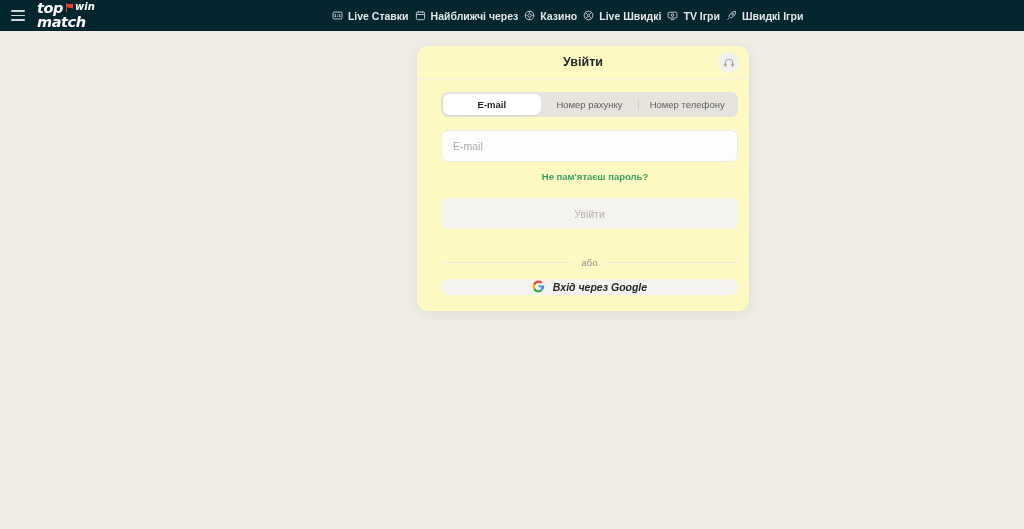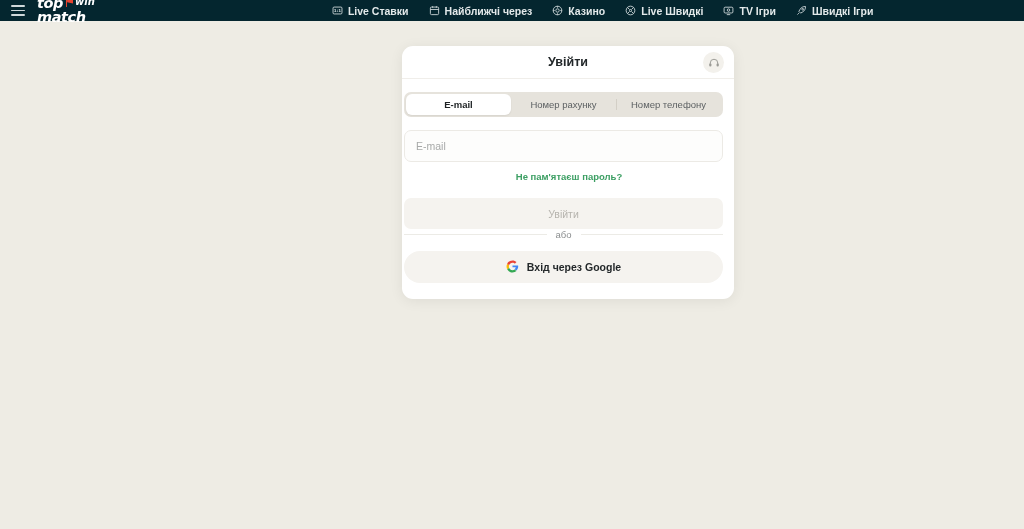--- a/index.html
+++ b/index.html
@@ -6,21 +6,21 @@
   html, body {
     width: 1024px; height: 529px;
     font-family: "Liberation Sans", sans-serif;
     background: #eeece4;
     overflow: hidden;
   }
 
   
   .topbar {
     position: absolute; top: 0; left: 0;
-    width: 1024px; height: 21px;
+    width: 1024px; height: 31px;
     background: #04262f;
     display: flex; align-items: center;
   }
   .burger {
     width: 14px; height: 11px;
     margin-left: 11px; margin-right: 12px;
     display: flex; flex-direction: column; justify-content: space-between;
     cursor: pointer; flex: 0 0 auto;
   }
   .burger span { display: block; height: 1.6px; background: #cfd8da; border-radius: 1px; }
@@ -43,55 +43,55 @@
     content: ""; position: absolute; left: 2px; top: 0.5px;
     width: 6px; height: 5px; background: #e8432e;
     clip-path: polygon(0 0, 100% 0, 100% 100%, 0 75%);
   }
   .logo-win {
     font-family: "DejaVu Sans", sans-serif;
     font-size: 10px; font-weight: bold; font-style: italic;
     color: #ffffff; margin-left: 1px; margin-top: 0px;
   }
 
-  .nav { display: flex; align-items: center; gap: 20px; margin-left: 237px; }
+  .nav { display: flex; align-items: center; gap: 6px; margin-left: 237px; }
   .nav-item {
     display: flex; align-items: center; gap: 5px;
     color: #e3e9ea; font-size: 10.5px; font-weight: bold;
     cursor: pointer; white-space: nowrap;
   }
   .nav-item svg { display: block; flex: 0 0 auto; }
 
   
   .page { position: absolute; top: 31px; left: 0; width: 1024px; height: 498px; background: #eeece4; }
 
   
   .modal {
-    position: absolute; left: 402px; top: 46px;
+    position: absolute; left: 417px; top: 46px;
     width: 332px;
-    background: #ffffff;
+    background: #fef9c3;
     border-radius: 11px;
     box-shadow: 0 2px 14px rgba(0,0,0,0.07);
     overflow: hidden;
   }
   .modal-header {
     position: relative; height: 33px;
     display: flex; align-items: center; justify-content: center;
     border-bottom: 1px solid #f0eeea;
   }
   .modal-title { font-size: 12.5px; font-weight: bold; color: #23282a; }
   .support-btn {
     position: absolute; right: 10px; top: 6px;
     width: 21px; height: 21px; border-radius: 50%;
     background: #f3f1ec;
     display: flex; align-items: center; justify-content: center;
     cursor: pointer;
   }
 
-  .modal-body { padding: 13px 11px 16px 2px; }
+  .modal-body { padding: 13px 11px 16px 24px; }
 
   
   .tabs {
     display: flex; background: #e6e3dc;
     border-radius: 7px; padding: 2px; height: 25px;
   }
   .tab {
     flex: 1; display: flex; align-items: center; justify-content: center;
     font-size: 9.5px; color: #5d6163; border-radius: 6px; cursor: pointer;
     position: relative;
@@ -135,33 +135,33 @@
 
   .submit-btn {
     margin-top: 16px; width: 100%; height: 31px;
     background: #f5f3ef; border: none; border-radius: 7px;
     font-family: "Liberation Sans", sans-serif;
     font-size: 10.5px; color: #b6b4ae; cursor: default;
   }
 
   .divider {
     display: flex; align-items: center; gap: 9px;
-    margin-top: 0; margin-bottom: 11px;
+    margin-top: 28px; margin-bottom: 11px;
   }
   .divider:before, .divider:after {
     content: ""; flex: 1; height: 1px; background: #ecebe6;
   }
   .divider span { font-size: 9.5px; color: #8c8f90; }
 
   .google-btn {
-    width: 100%; height: 32px;
+    width: 100%; height: 16px;
     background: #f5f3ef; border: none; border-radius: 16px;
     display: flex; align-items: center; justify-content: center; gap: 8px;
     font-family: "Liberation Sans", sans-serif;
-    font-size: 10.5px; font-weight: bold; color: #23282a; cursor: pointer;
+    font-size: 10.5px; font-weight: bold; color: #23282a; cursor: pointer; font-style: italic;
   }
 </style>
 </head>
 <body>
 
 <div class="topbar">
 
   <div class="burger">
     <span></span>
     <span></span>

